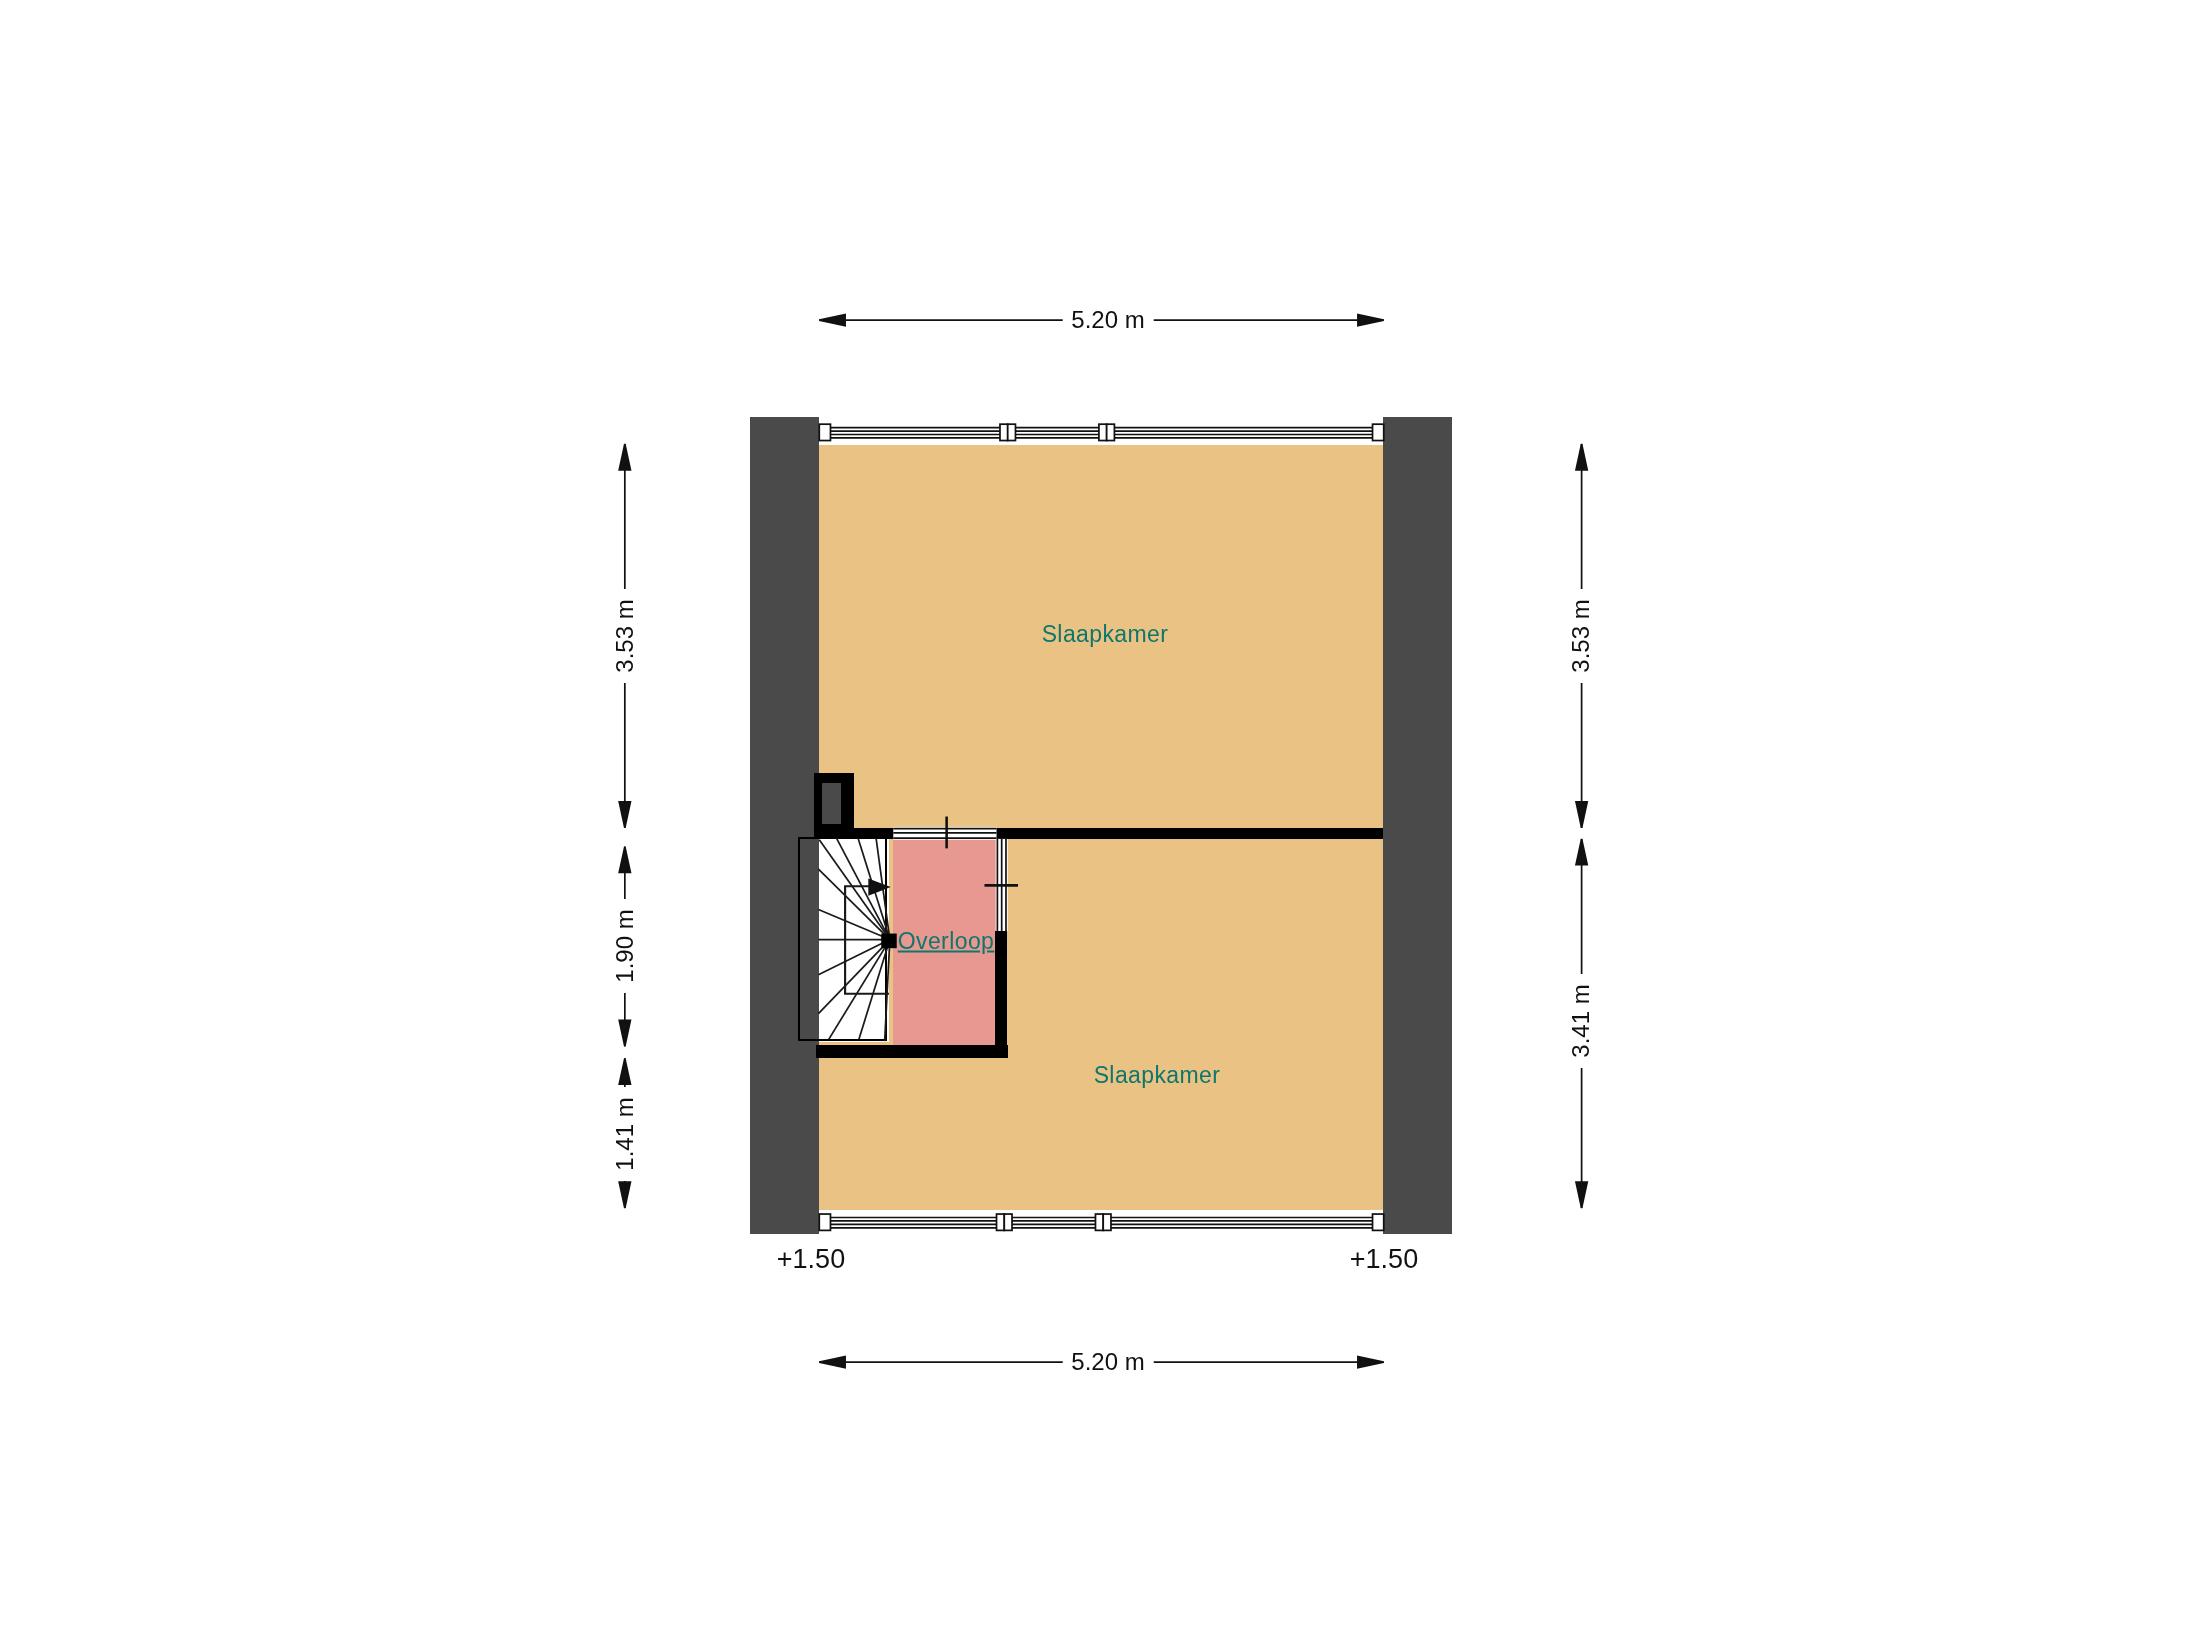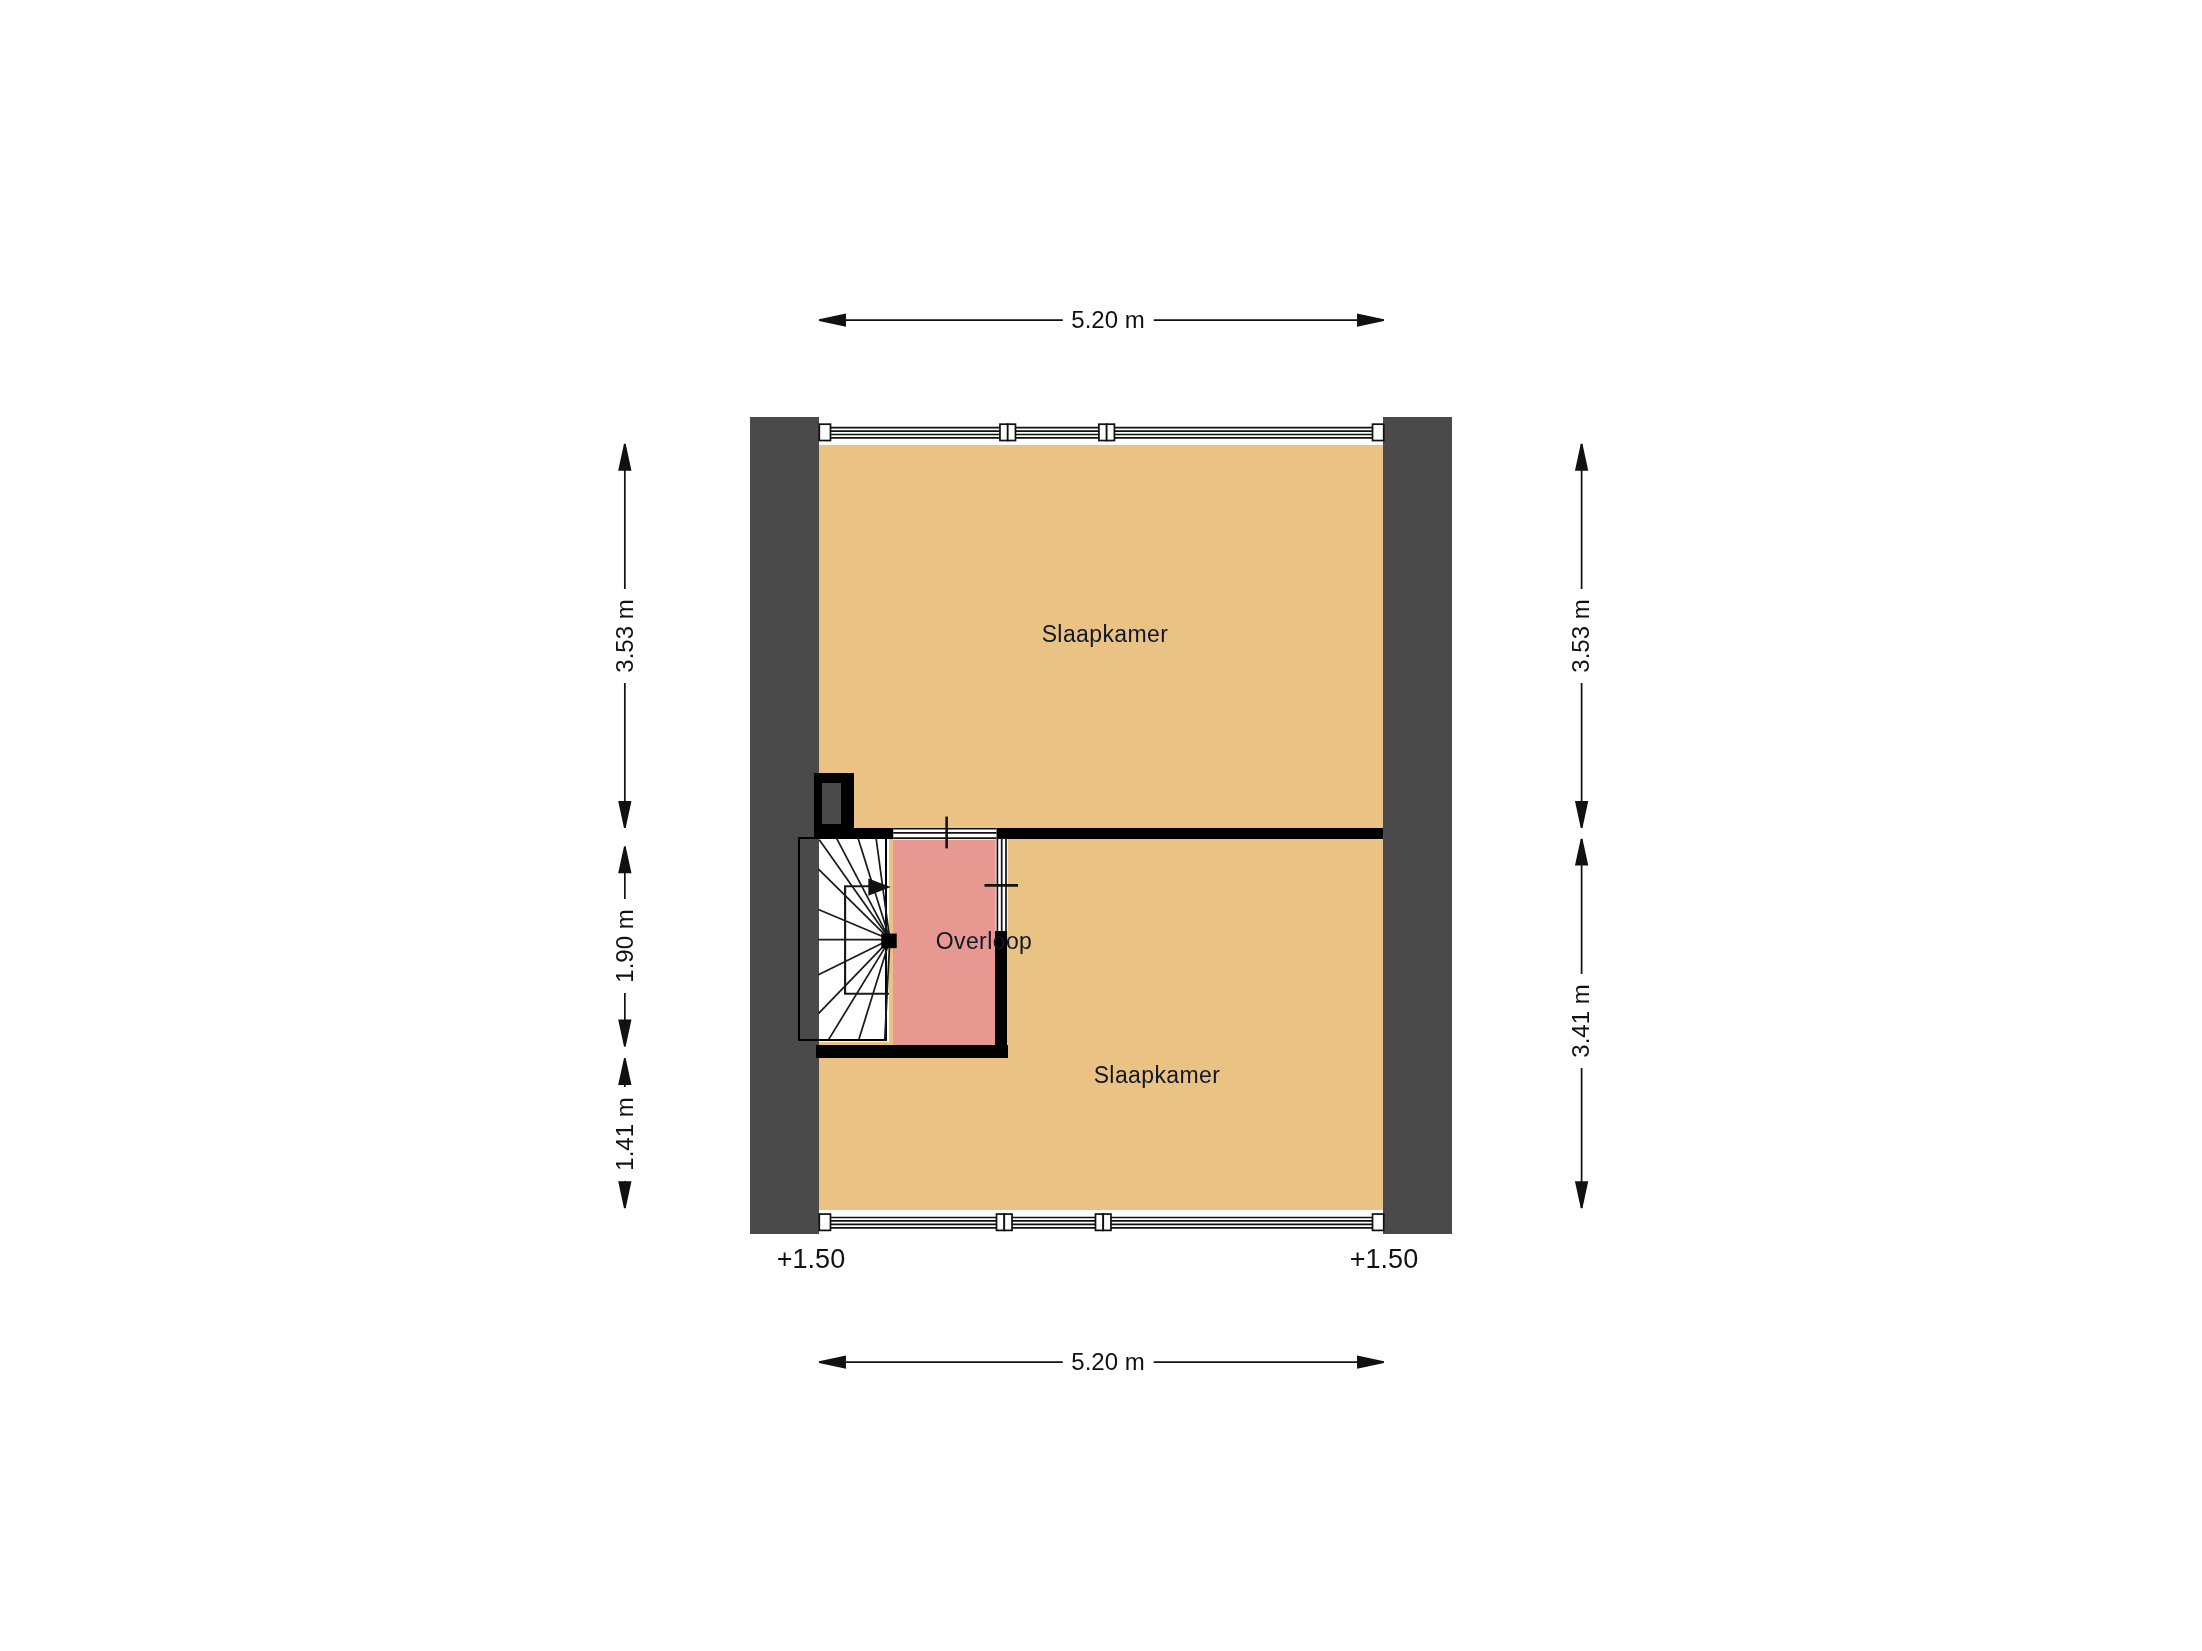--- a/index.html
+++ b/index.html
@@ -6,21 +6,21 @@
   body{font-family:"Liberation Sans", sans-serif;}
   .stage{position:relative;width:2203px;height:1652px;background:#ffffff;overflow:hidden;}
   .wall-gray{position:absolute;background:#4A4A4A;}
   .wall-black{position:absolute;background:#000000;}
   .floor-tan{position:absolute;background:#EAC283;}
   .floor-pink{position:absolute;background:#E79890;}
   .stair-white{position:absolute;background:#ffffff;}
   .stair-outline{position:absolute;border:2.6px solid #000;background:transparent;}
   .duct-inset{position:absolute;background:#4A4A4A;}
   svg.overlay{position:absolute;left:0;top:0;}
-  .room-label{position:absolute;transform:translate(-50%,-50%);font-size:23px;color:#0f172a;white-space:nowrap;letter-spacing:0.4px;}
+  .room-label{position:absolute;transform:translate(-50%,-50%);font-size:23px;color:#0f766e;white-space:nowrap;letter-spacing:0.4px;}
   .dim-label{position:absolute;transform:translate(-50%,-50%);font-size:24px;color:#111;background:#ffffff;padding:1.7px 8.6px;white-space:nowrap;}
   .dim-label.vert{transform:translate(-50%,-50%) rotate(-90deg);padding:1.7px 10.3px;}
   .level-label{position:absolute;transform:translate(-50%,-50%);font-size:27px;color:#111;white-space:nowrap;}
 </style>
 </head>
 <body>
 
 <div class="stage">
 
   <div class="wall-gray" style="left:750px;top:417px;width:69px;height:817px;"></div>
@@ -137,21 +137,21 @@
       <polygon points="1838,962 1831.5,932 1844.5,932"></polygon>
 
       <line x1="1838" y1="975" x2="1838" y2="1404"></line>
       <polygon points="1838,975 1831.5,1005 1844.5,1005"></polygon>
       <polygon points="1838,1404 1831.5,1374 1844.5,1374"></polygon>
     </g>
   </svg>
 
   <div class="room-label" style="left:1105px;top:634px;">Slaapkamer</div>
   <div class="room-label" style="left:1157px;top:1075px;">Slaapkamer</div>
-  <div class="room-label" style="left:984px;top:941px;">Overloop</div>
+  <div class="room-label" style="left:946px;top:941px;text-decoration:underline;">Overloop</div>
 
   <div class="dim-label" style="left:1108px;top:320px;">5.20 m</div>
   <div class="dim-label" style="left:1108px;top:1362px;">5.20 m</div>
   <div class="dim-label vert" style="left:625px;top:636px;">3.53 m</div>
   <div class="dim-label vert" style="left:625px;top:946px;">1.90 m</div>
   <div class="dim-label vert" style="left:625px;top:1134px;">1.41 m</div>
   <div class="dim-label vert" style="left:1581px;top:636px;">3.53 m</div>
   <div class="dim-label vert" style="left:1581px;top:1021px;">3.41 m</div>
 
   <div class="level-label" style="left:811px;top:1259px;">+1.50</div>

